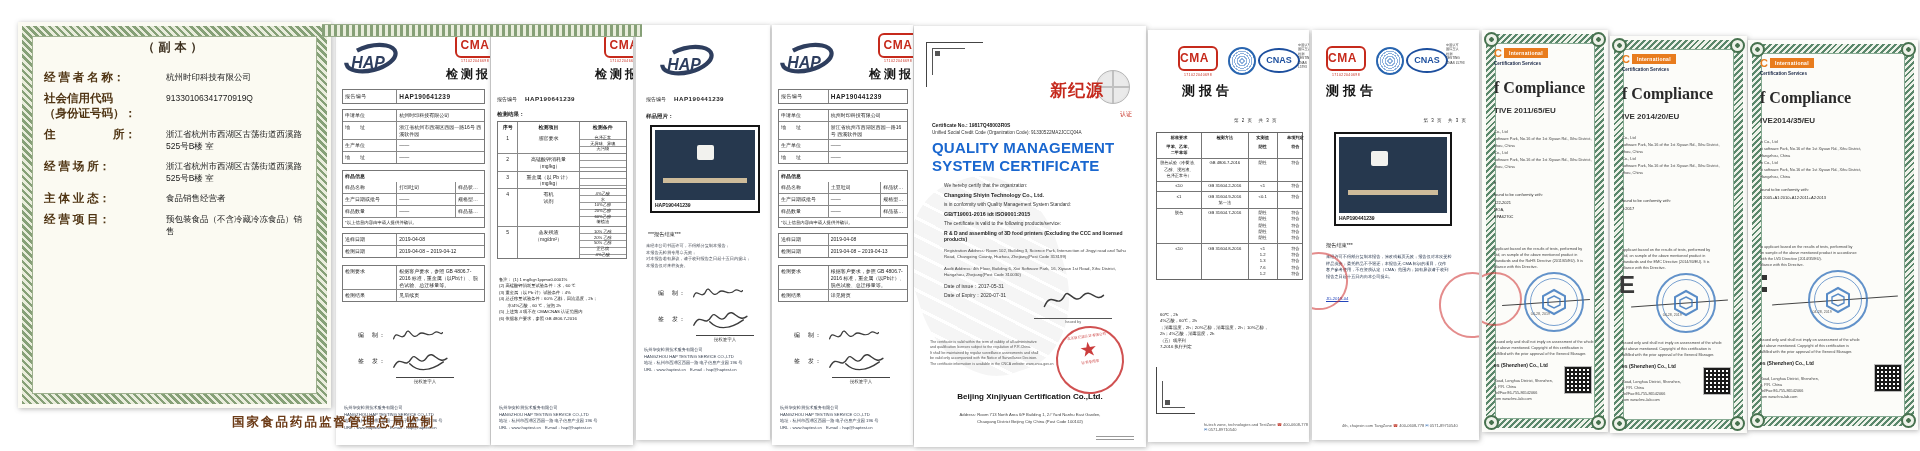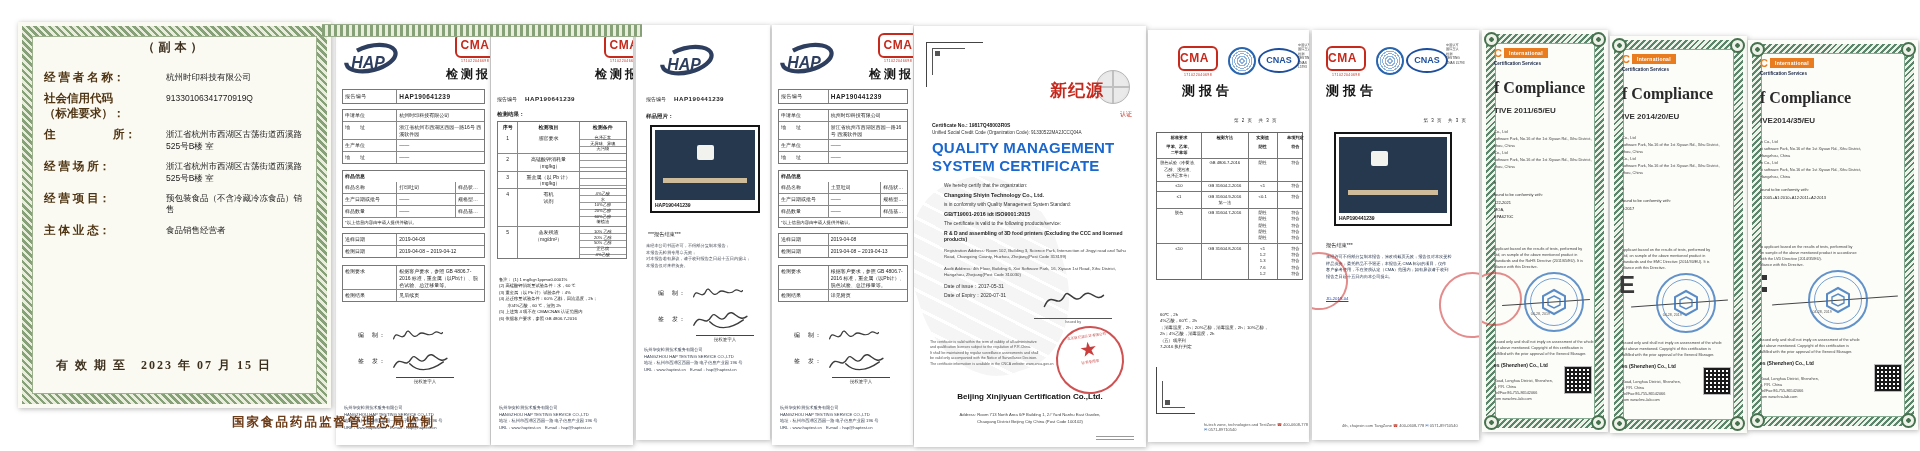--- a/index.html
+++ b/index.html
@@ -191,41 +191,40 @@
       <div class="frame-inner"></div>
       <div class="lic-sub">（副本）</div>
       <div class="lic-fields">
 
       <div class="frow">
           <span class="flabel">经 营 者 名 称：</span>
           <span class="fval">杭州时印科技有限公司</span>
         </div>
           <div class="frow">
           <span class="flabel">社会信用代码
-（标准要求）：</span>
+（身份证号码）：</span>
           <span class="fval">91330106341770919Q</span>
         </div>
           <div class="frow">
           <span class="flabel">住　　　　　所：</span>
           <span class="fval">浙江省杭州市西湖区古荡街道西溪路525号B楼 室</span>
         </div>
           <div class="frow">
           <span class="flabel">经 营 场 所：</span>
           <span class="fval">浙江省杭州市西湖区古荡街道西溪路525号B楼 室</span>
         </div>
           <div class="frow">
+          <span class="flabel">主 体 业 态：</span>
+          <span class="fval">食品销售经营者</span>
+        </div>
+          <div class="frow">
           <span class="flabel">经 营 项 目：</span>
           <span class="fval">预包装食品（不含冷藏冷冻食品）销售</span>
         </div>
-          <div class="frow">
-          <span class="flabel">主 体 业 态：</span>
-          <span class="fval">食品销售经营者</span>
-        </div>
-        </div>
-      <div class="lic-valid">有 效 期 至　2023 年 07 月 15 日</div>
+        </div>
     </div>
   </section>
   <div class="license-footer">国家食品药品监督管理总局监制</div>
 
   <section class="doc hap" id="hap1">
     <svg class="hap-logo" style="left:6px;top:14px;" width="56" height="42" viewBox="0 0 60 44">
       <ellipse cx="31" cy="20" rx="27" ry="13" fill="none" stroke="#2e3e5e" stroke-width="4.5" transform="rotate(-14 31 20)" stroke-dasharray="66 18"></ellipse>
       <text x="10" y="31" font-size="17" font-weight="bold" font-style="italic" fill="#2e3e5e">HAP</text>
     </svg>
     <div class="cma-wrap" style="right:-14px;top:8px;">

